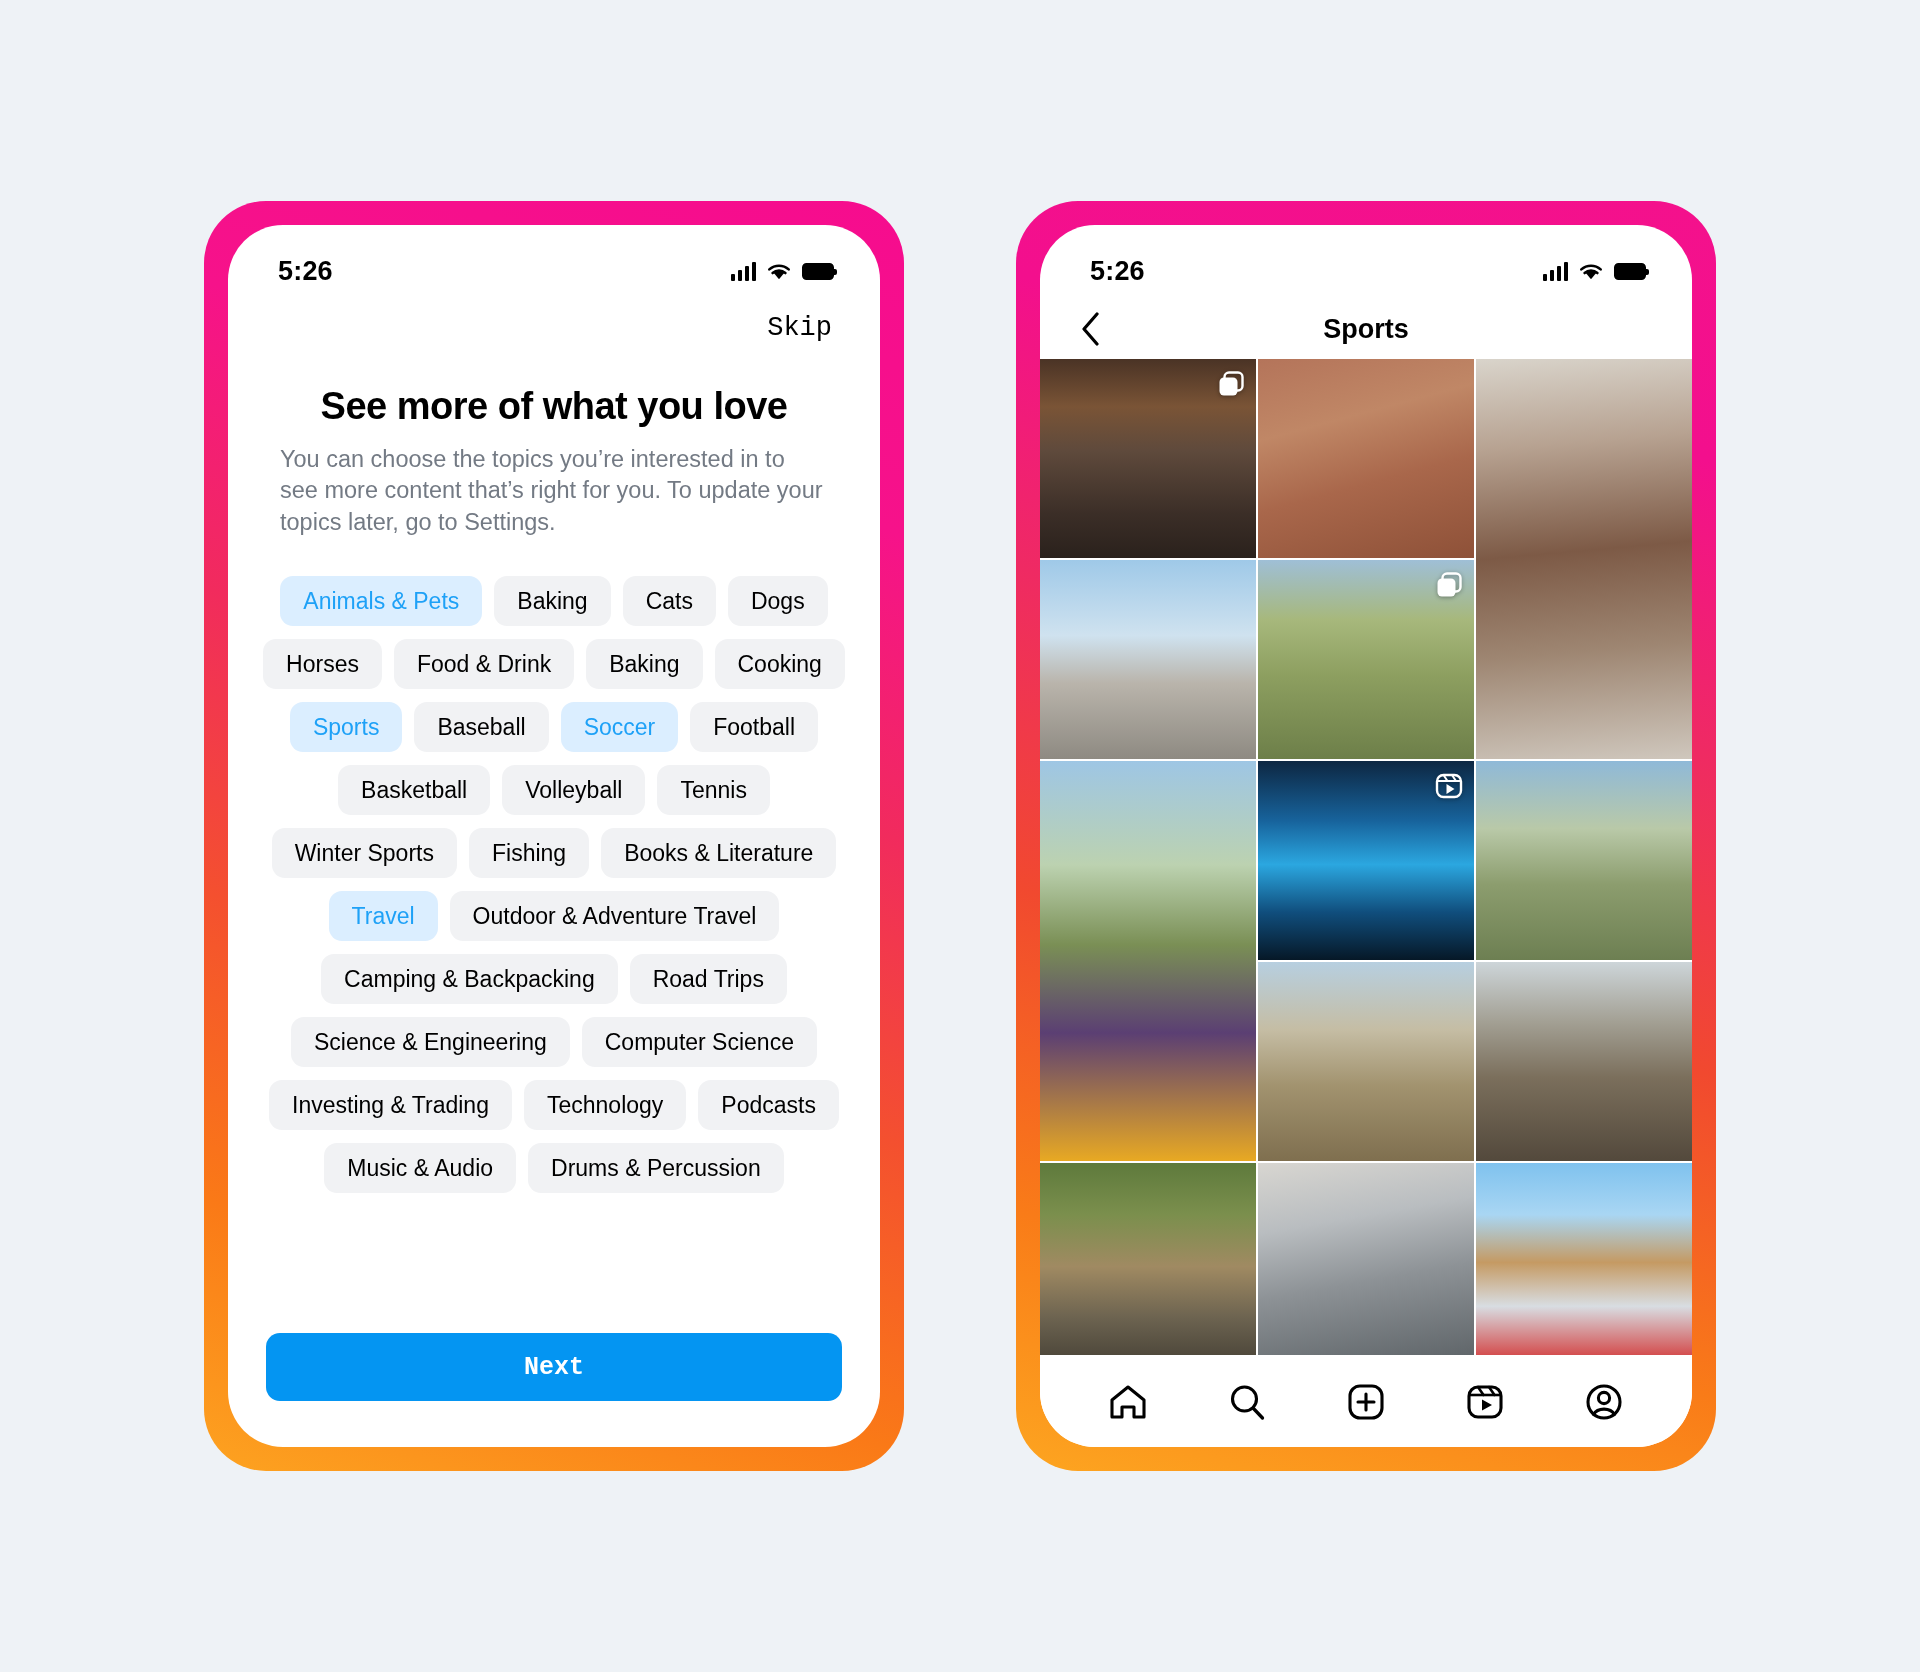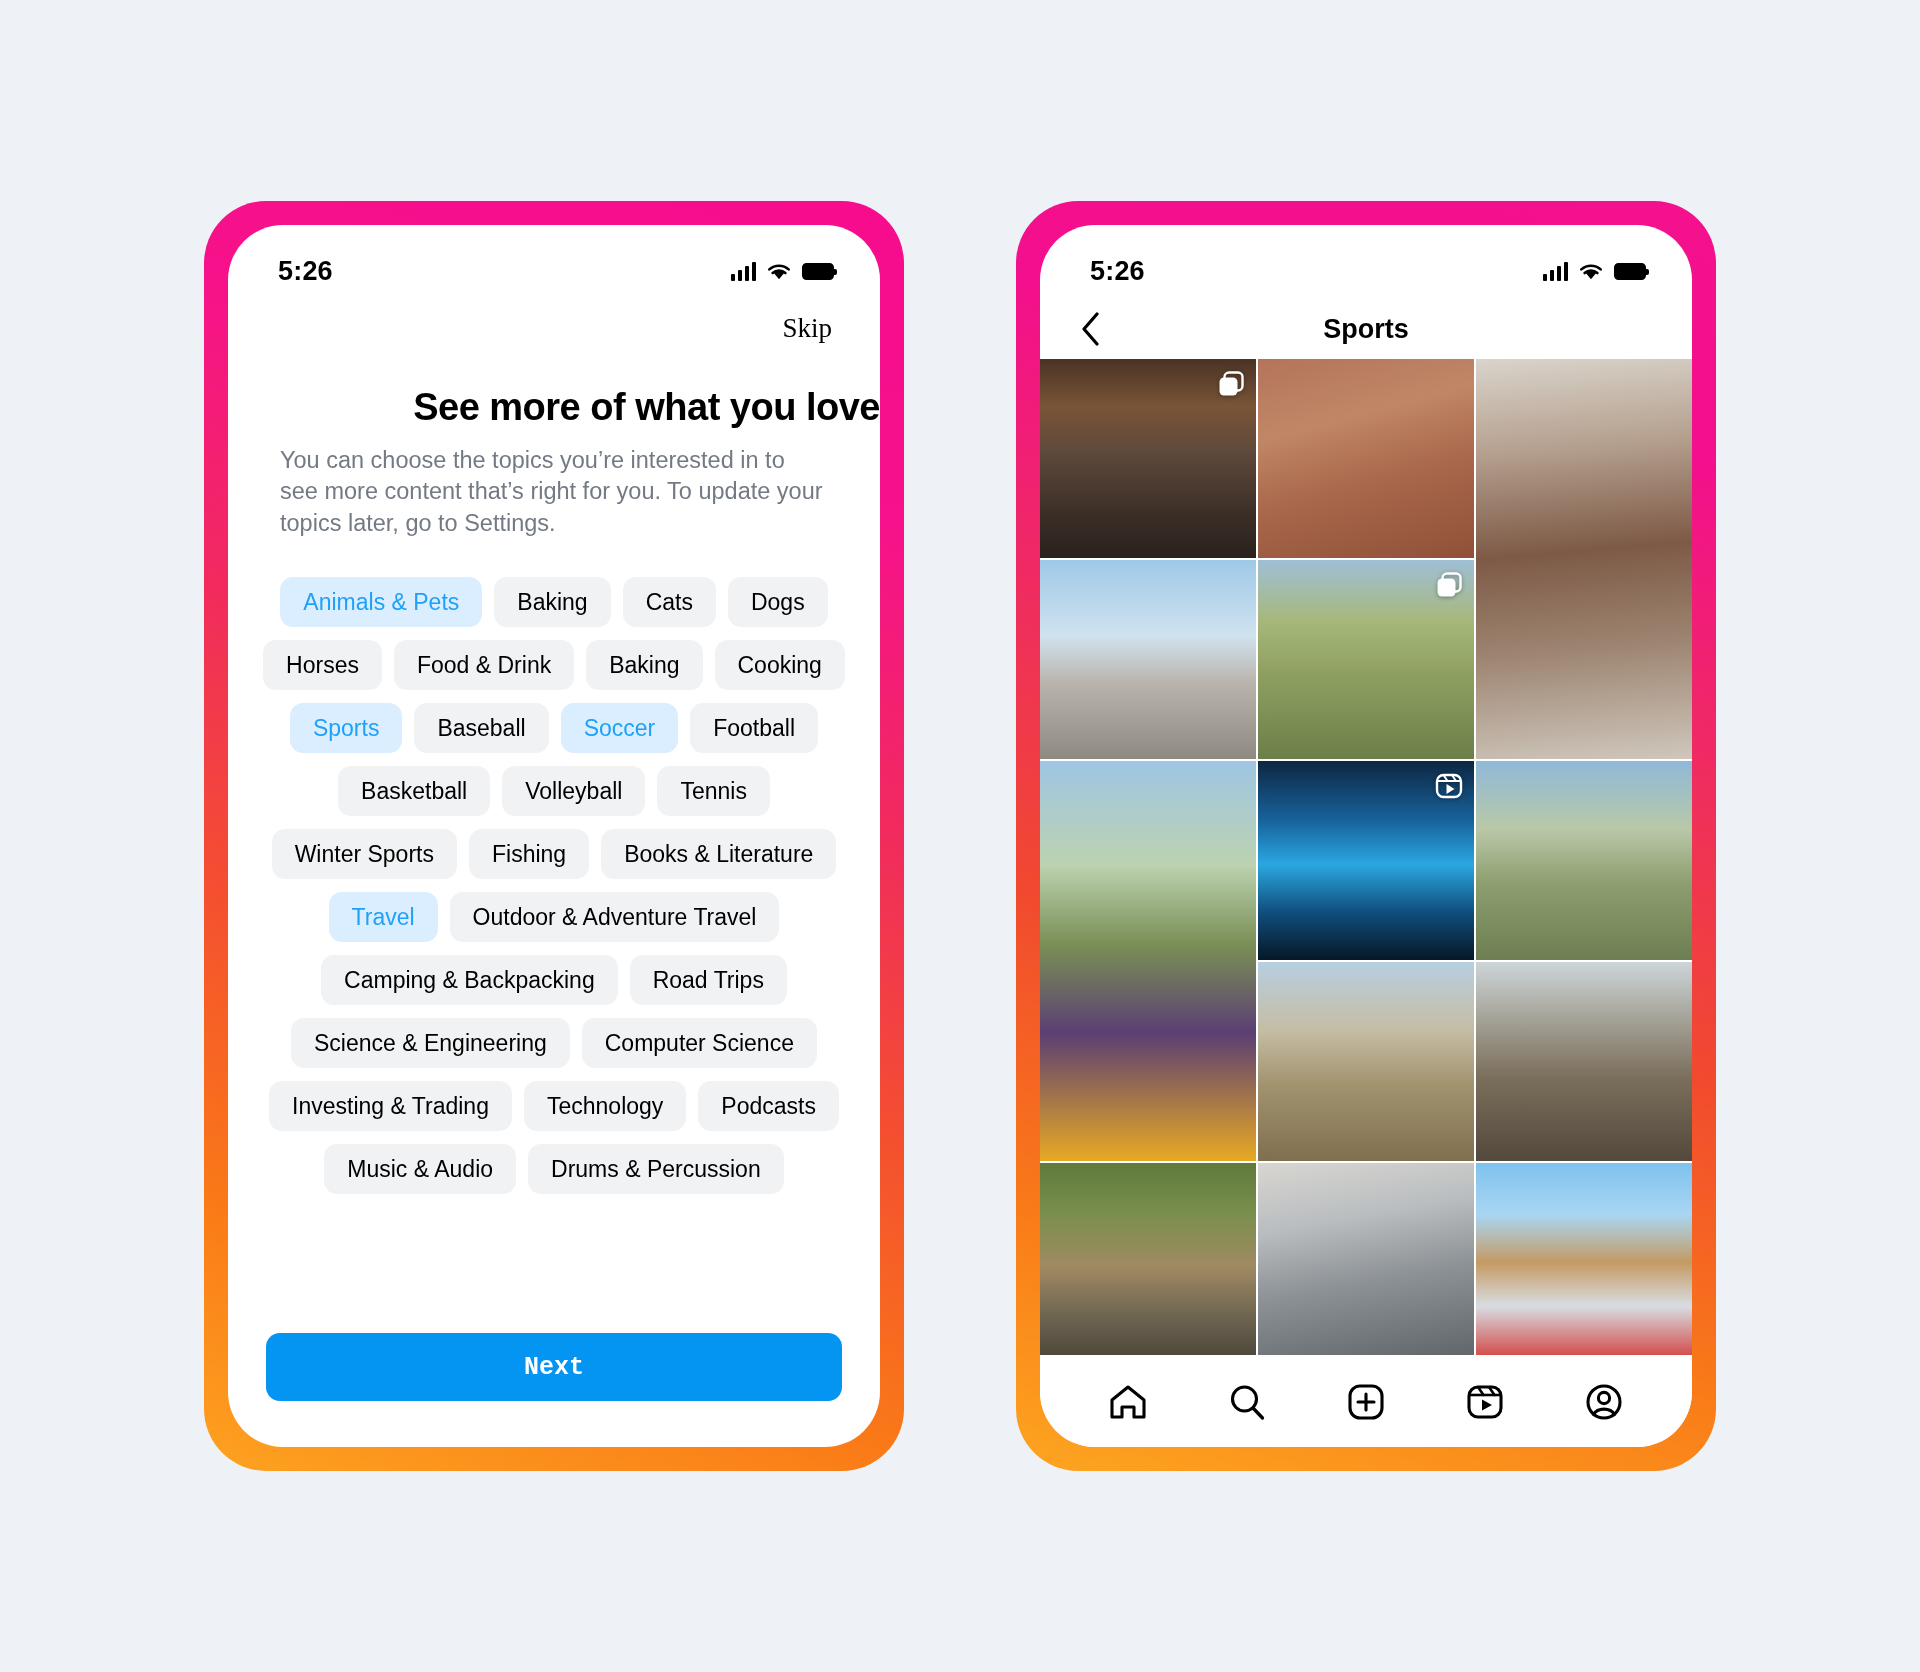--- a/index.html
+++ b/index.html
@@ -77,24 +77,24 @@
     width: 3px; height: 6px; background: #000; border-radius: 0 2px 2px 0;
   }
 
   
   .topbar-left {
     display: flex; justify-content: flex-end;
     padding: 8px 46px 0 0;
   }
   .skip {
     font-size: 27px; color: #000; background: none; border: none;
-    font-family: Liberation Serif, serif; cursor: pointer; padding: 6px 2px;
+    font-family: Liberation Mono, monospace; cursor: pointer; padding: 6px 2px;
   }
   .headline {
-    text-align: right;
+    text-align: center;
     font-size: 38px;
     font-weight: bold;
     letter-spacing: -0.5px;
     color: #000;
     margin-top: 36px;
   }
   .subhead {
     text-align: left;
     font-size: 23.5px;
     line-height: 1.33;

